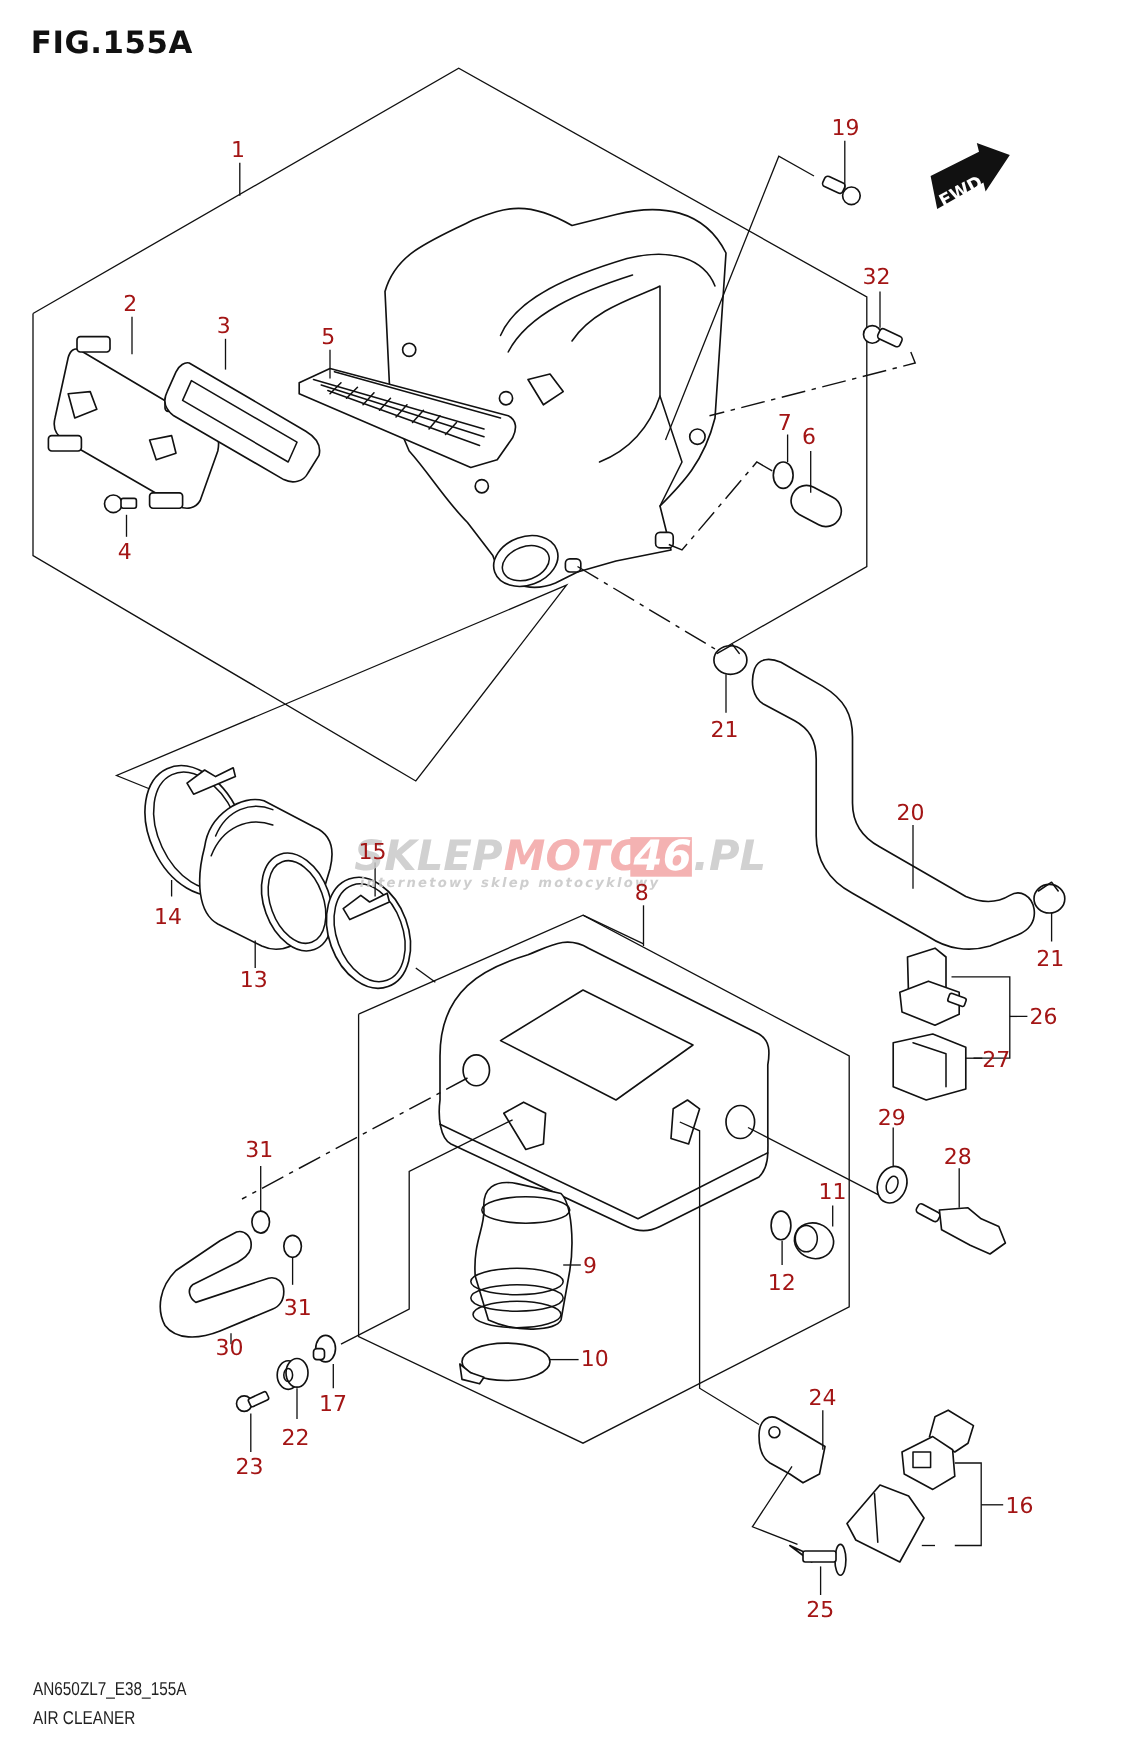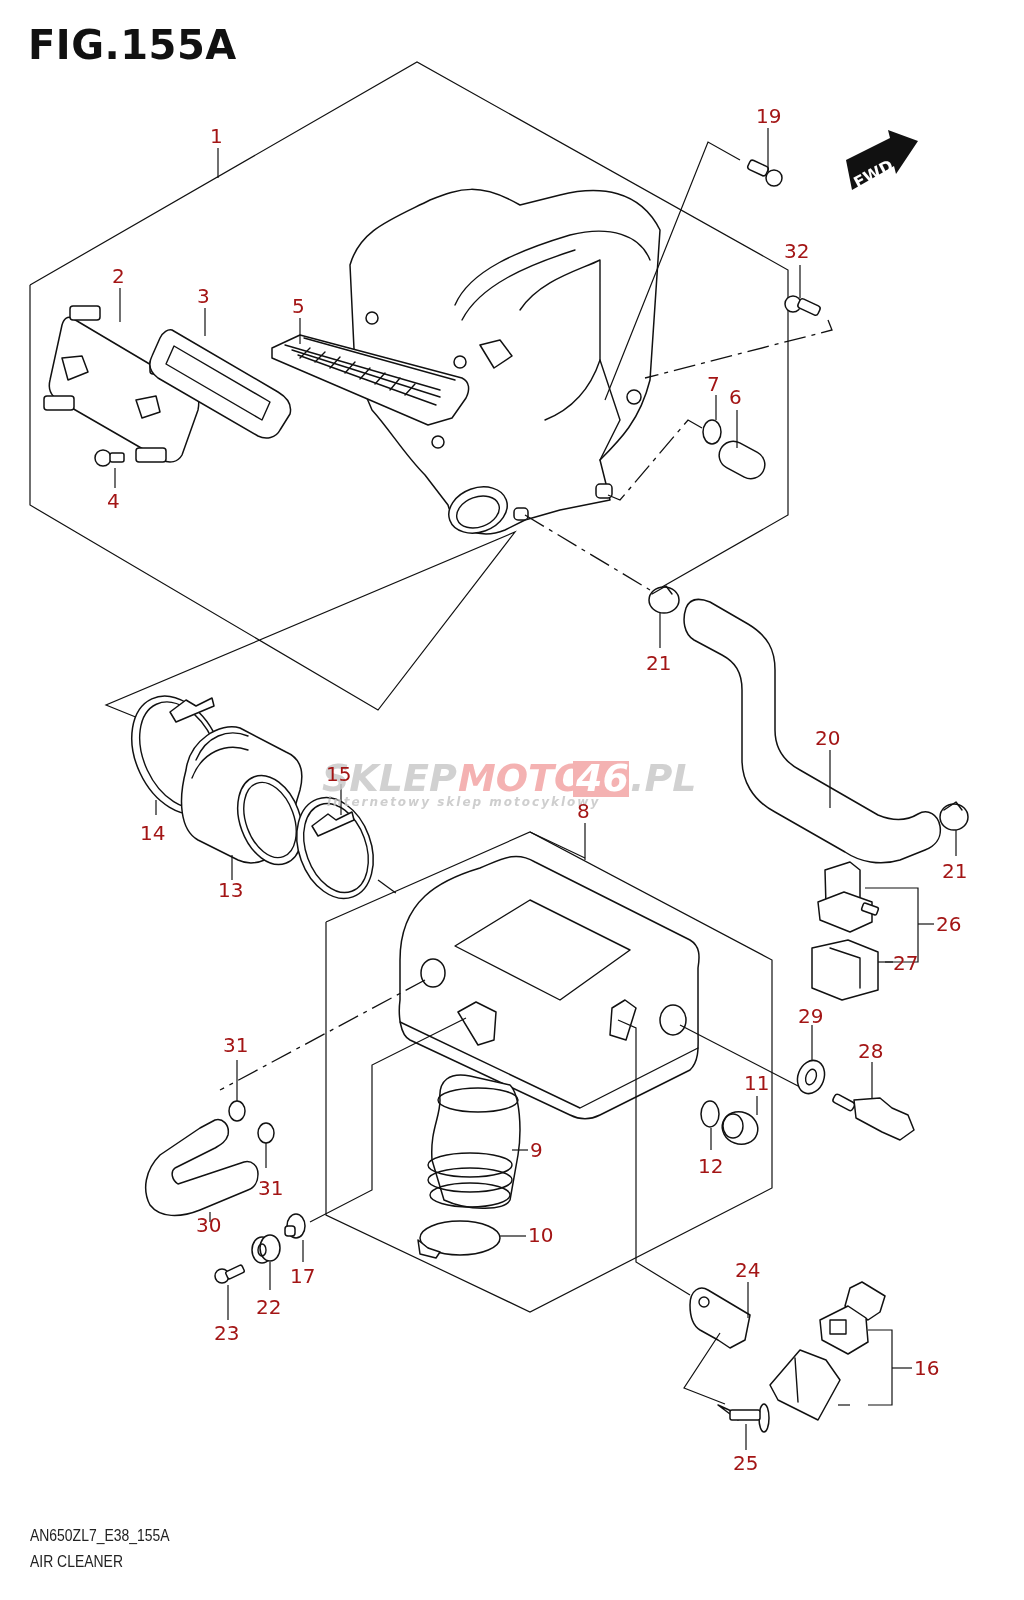--- a/index.html
+++ b/index.html
@@ -1,17 +1,17 @@
 <!DOCTYPE html>
 <html><head>
 <meta charset="utf-8">
 <style>
   html,body{margin:0;padding:0;background:#ffffff;}
   body{width:1024px;height:1600px;position:relative;overflow:hidden;font-family:"DejaVu Sans",sans-serif;}
-  #fig-title{position:absolute;left:28px;top:22px;font-family:"DejaVu Sans",sans-serif;font-weight:bold;font-size:40px;color:#111;letter-spacing:0.5px;}
+  #fig-title{position:absolute;left:28px;top:22px;font-family:"DejaVu Sans",sans-serif;font-weight:bold;font-size:28px;color:#111;letter-spacing:0.5px;}
   #diagram{position:absolute;left:0;top:0;}
   .lt{stroke:#111;stroke-width:1.2;fill:none;}
   .dash{stroke:#111;stroke-width:1.3;fill:none;stroke-dasharray:22 6 4 6;}
   .part{stroke:#111;stroke-width:1.5;fill:#fff;stroke-linejoin:round;stroke-linecap:round;}
   .partn{stroke:#111;stroke-width:1.4;fill:none;stroke-linejoin:round;stroke-linecap:round;}
   .lbl{font-family:"DejaVu Sans",sans-serif;font-size:20px;fill:#a31515;}
   .wm-main{font-family:"DejaVu Sans",sans-serif;font-weight:bold;font-style:italic;font-size:38px;}
   .wm-sub{font-family:"DejaVu Sans",sans-serif;font-style:italic;font-weight:bold;font-size:12px;fill:#c6c6c6;letter-spacing:2px;}
   #footer-code{position:absolute;left:30px;top:1526px;font-family:"Liberation Sans",sans-serif;font-size:17px;color:#222;transform:scaleX(0.82);transform-origin:left;}
   #footer-name{position:absolute;left:30px;top:1552px;font-family:"Liberation Sans",sans-serif;font-size:17px;color:#222;transform:scaleX(0.82);transform-origin:left;}

